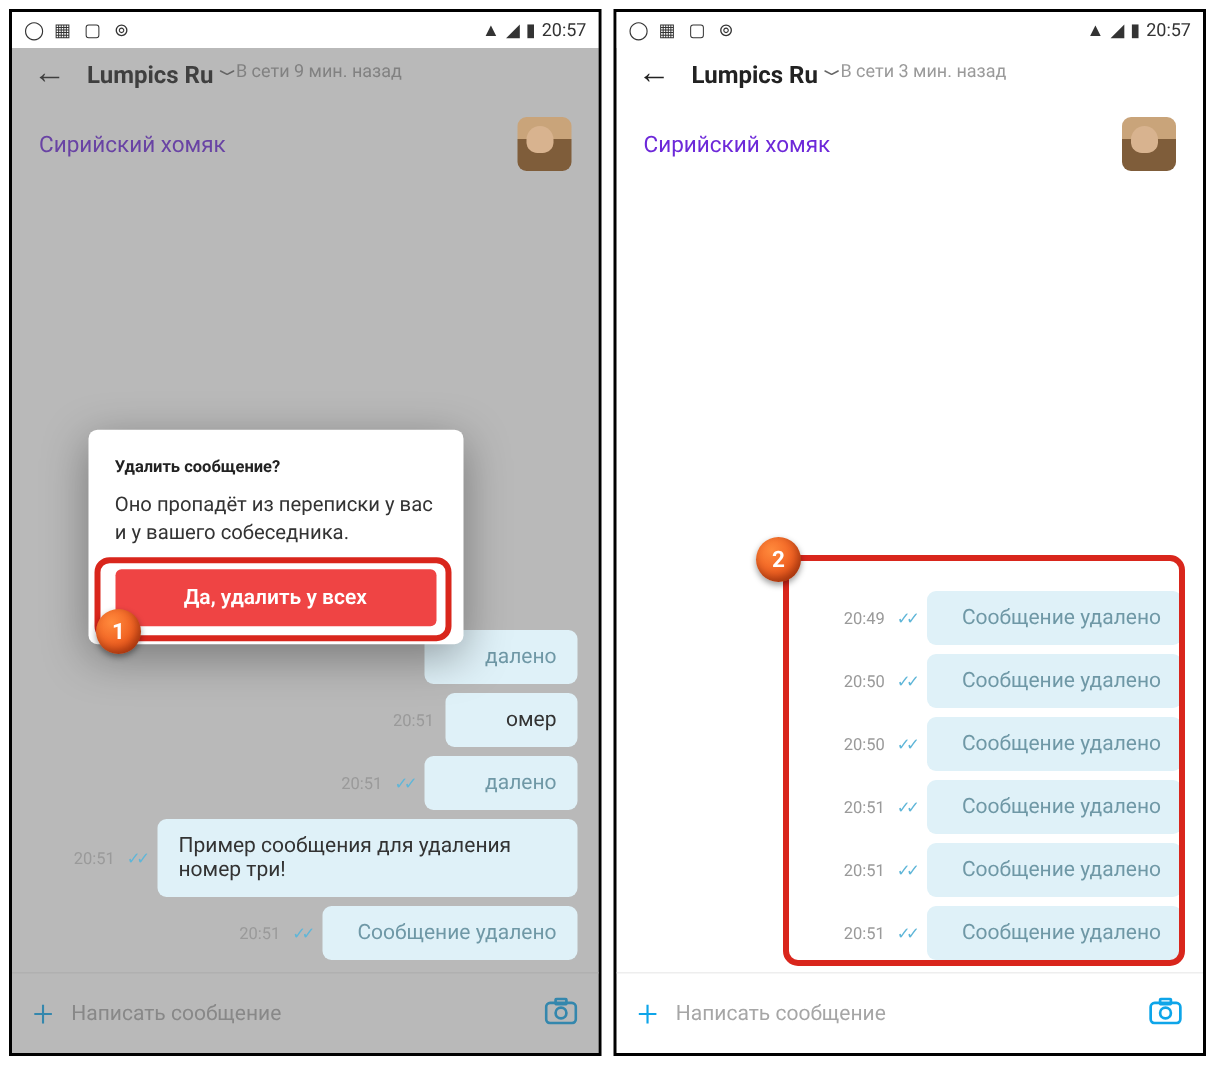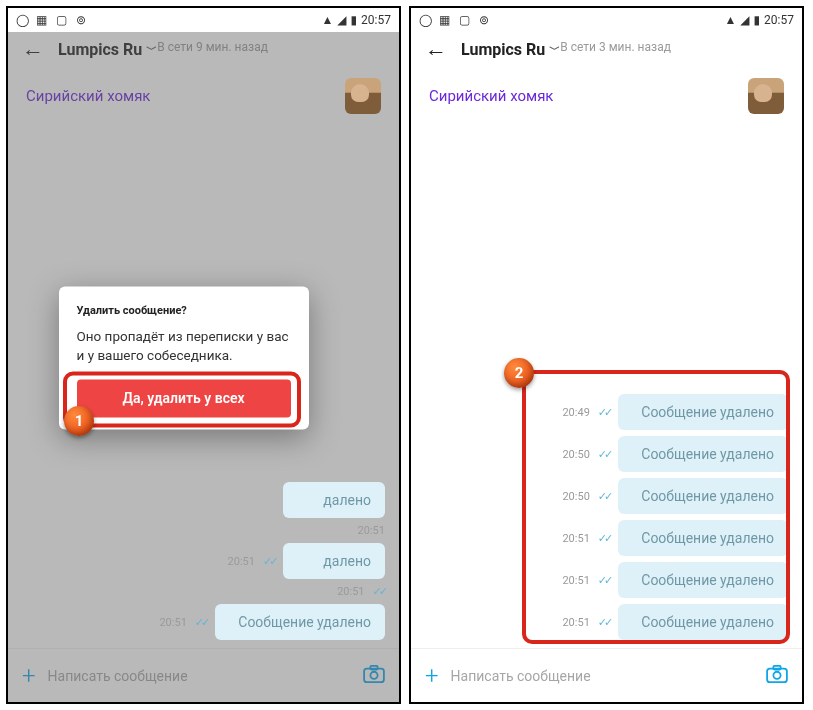--- a/index.html
+++ b/index.html
@@ -79,29 +79,31 @@
     <span>Сирийский хомяк</span>
     <div class="avatar"></div>
   </div>
   <div class="convo">
     <div class="msgs left-screen">
       <div class="row">
         <div class="bubble deleted" style="padding-left:40px">далено</div>
       </div>
       <div class="row">
         <span class="ts">20:51</span>
+        <div class="bubble text" style="padding-left:40px">омер</div>
       </div>
       <div class="row">
         <span class="ts">20:51</span>
           <span class="ticks">✓✓</span>
         <div class="bubble deleted" style="padding-left:40px">далено</div>
       </div>
       <div class="row">
         <span class="ts">20:51</span>
           <span class="ticks">✓✓</span>
+        <div class="bubble text">Пример сообщения для удаления номер три!</div>
       </div>
       <div class="row">
         <span class="ts">20:51</span>
           <span class="ticks">✓✓</span>
         <div class="bubble deleted">Сообщение удалено</div>
       </div>
     </div>
   </div>
   <div class="composer">
     <span class="plus">+</span>

